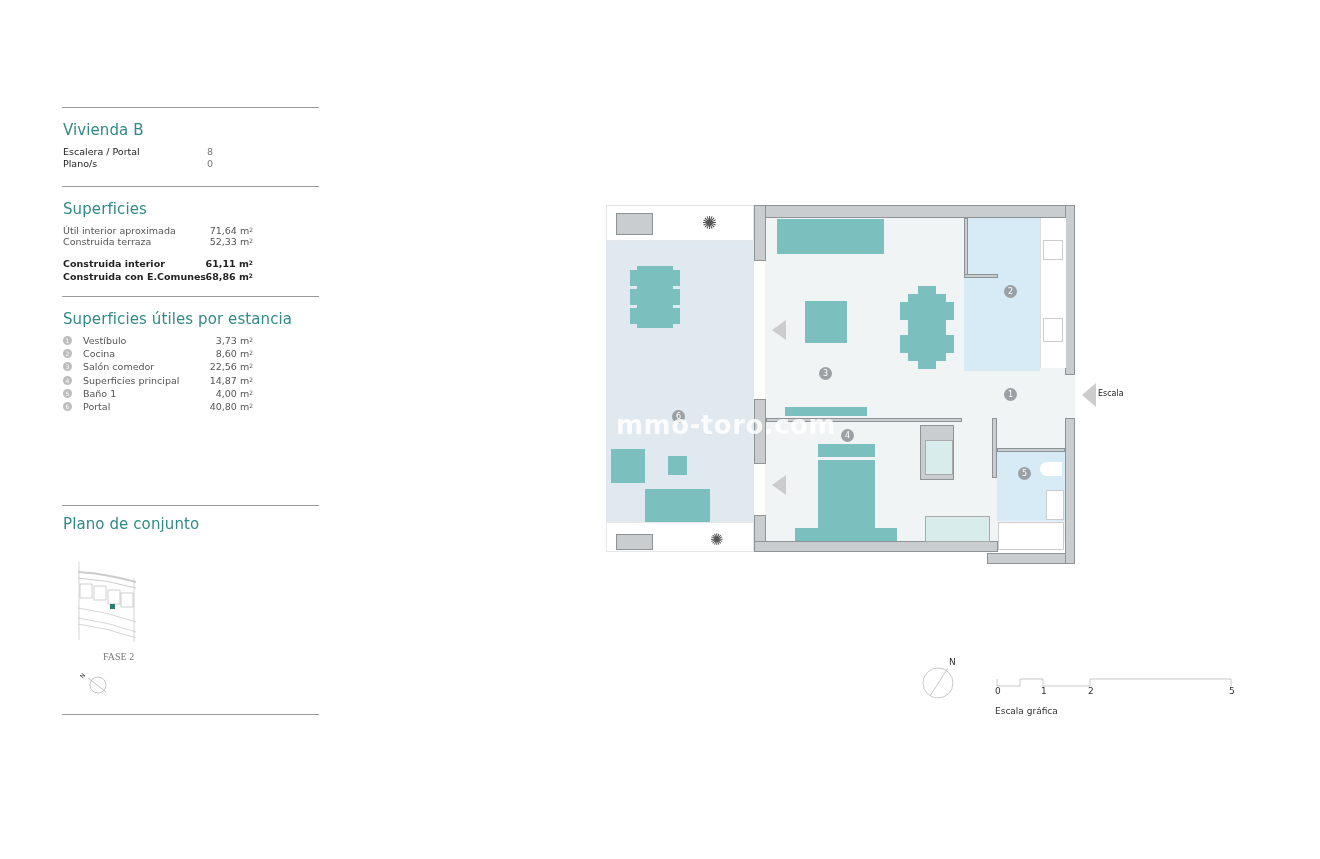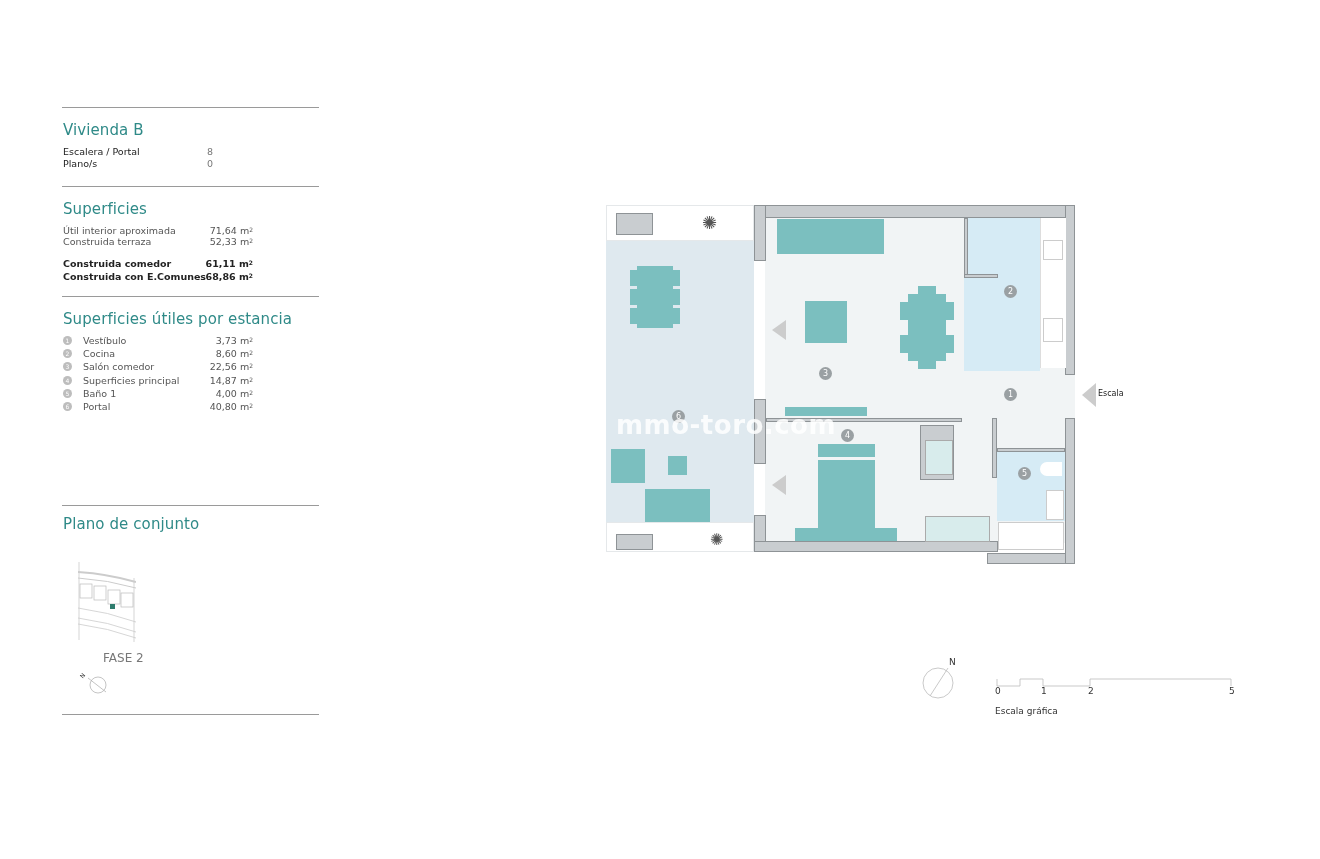--- a/index.html
+++ b/index.html
@@ -46,21 +46,21 @@
 
 <div class="row" style="top:225px;">
   <span class="lbl">Útil interior aproximada</span>
   <span class="val"><span>71,64 m</span><sup>2</sup></span>
 </div>
 <div class="row" style="top:236px;">
   <span class="lbl">Construida terraza</span>
   <span class="val"><span>52,33 m</span><sup>2</sup></span>
 </div>
 <div class="row bold" style="top:258px;">
-  <span class="lbl">Construida comedor</span>
+  <span class="lbl">Construida interior</span>
   <span class="val"><span>61,11 m</span><sup>2</sup></span>
 </div>
 <div class="row bold" style="top:271px;">
   <span class="lbl">Construida con E.Comunes</span>
   <span class="val"><span>68,86 m</span><sup>2</sup></span>
 </div>
 
 <div class="hr" style="top:296px;"></div>
 
 <div class="h2" style="top:310px;">Superficies útiles por estancia</div>
@@ -109,21 +109,21 @@
     <rect x="2" y="24" width="12" height="14" fill="none" stroke="#bbb" stroke-width="0.7"></rect>
     <rect x="16" y="26" width="12" height="14" fill="none" stroke="#bbb" stroke-width="0.7"></rect>
     <rect x="30" y="30" width="12" height="14" fill="none" stroke="#bbb" stroke-width="0.7"></rect>
     <rect x="43" y="33" width="12" height="14" fill="none" stroke="#bbb" stroke-width="0.7"></rect>
     <rect x="32" y="44" width="5" height="5" fill="#2f7d6e"></rect>
     <path d="M0 48 Q30 52 58 62" stroke="#ccc" fill="none" stroke-width="0.8"></path>
     <path d="M0 58 Q30 62 58 72" stroke="#ccc" fill="none" stroke-width="0.8"></path>
     <path d="M0 64 Q30 68 58 78" stroke="#ccc" fill="none" stroke-width="0.8"></path>
   </svg>
 </div>
-<div class="abs" style="left:103px; top:651px; font-size:12px; color:#777;">FASE 2</div>
+<div class="abs" style="left:103px; top:651px; font-size:10px; color:#777;font-family:Liberation Serif, serif;">FASE 2</div>
 
 <div class="abs" style="left:80px; top:672px; width:30px; height:24px;">
   <svg width="30" height="24" viewBox="0 0 30 24">
     <circle cx="18" cy="13" r="8" fill="none" stroke="#aaa" stroke-width="0.7"></circle>
     <line x1="8" y1="6" x2="26" y2="20" stroke="#aaa" stroke-width="0.7"></line>
   </svg>
   <span class="abs" style="left:0; top:0; font-size:6px; color:#333; transform:rotate(-50deg);">N</span>
 </div>
 
 <div class="hr" style="top:714px;"></div>

